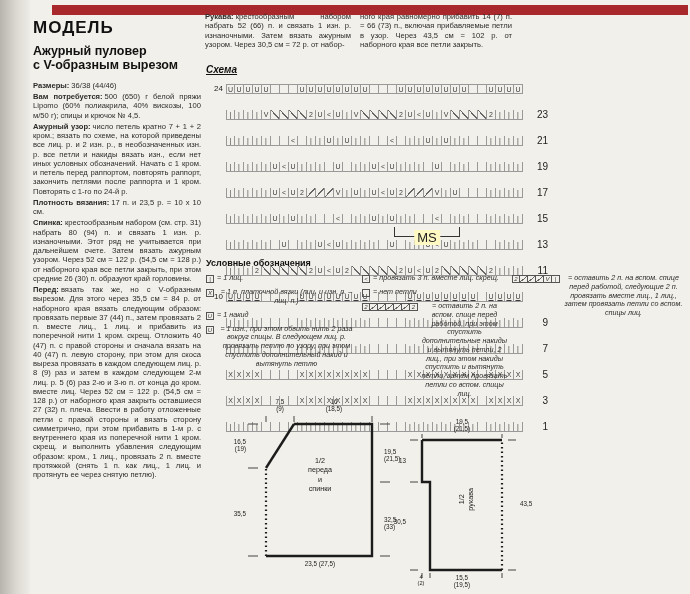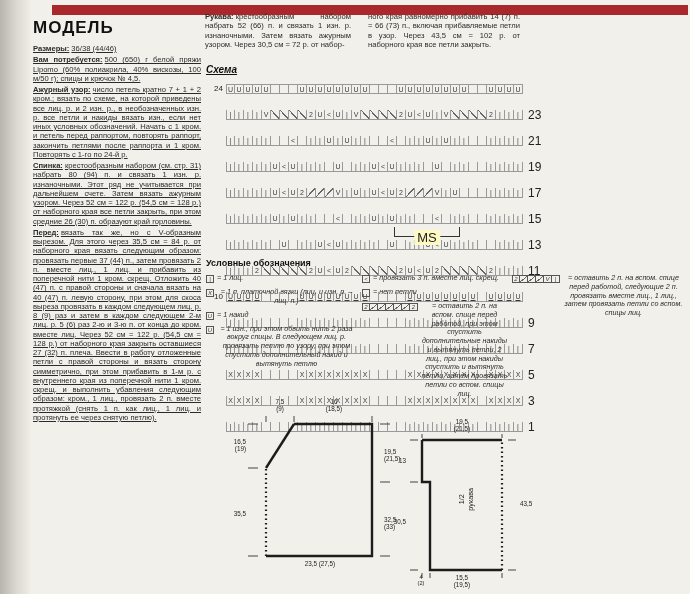--- a/index.html
+++ b/index.html
@@ -6,36 +6,36 @@
   body{background:#d8d5cf;font-family:"Liberation Sans",sans-serif;}
   #page{position:relative;width:690px;height:594px;background:#f2f0ea;overflow:hidden;color:#2b2b2b;}
   #edge-strip{position:absolute;left:0;top:0;width:30px;height:594px;
     background:linear-gradient(to right,#b7b4ae,#dcd9d3 55%,#eeece6);}
   #red-bar{position:absolute;left:52px;right:2px;top:5px;height:10px;background:#a8282c;}
 
   
   #left-col{position:absolute;left:33px;top:18px;width:168px;}
   #model-title{font-size:17px;font-weight:bold;letter-spacing:1px;margin:0 0 6px 0;color:#111;}
   #model-subtitle{font-size:12.5px;font-weight:bold;line-height:1.15;margin:0 0 8px 0;color:#111;white-space:pre-line;}
-  .para{font-size:7.6px;line-height:1.22;margin:0 0 2px 0;text-align:justify;text-decoration:underline;}
+  .para{font-size:7.6px;line-height:1.22;margin:0 0 2px 0;text-align:justify;}
   .para b{margin-right:2px;}
 
   
   .topcol{position:absolute;top:12px;font-size:7.6px;line-height:1.22;text-align:justify;}
   #topcol-a{left:205px;width:146px;}
-  #topcol-b{left:368px;width:152px;}
+  #topcol-b{left:360px;width:152px;}
   #topcol-c{left:522px;width:162px;}
   .topcol b{margin-right:2px;}
 
   
   #scheme-title{position:absolute;left:206px;top:64px;font-size:10px;font-weight:bold;font-style:italic;color:#111;text-decoration:underline;}
   #chart{position:absolute;left:206px;top:84px;}
   .crow{display:flex;height:26px;}
   .cnum-l{width:17px;font-size:8px;line-height:10px;text-align:right;padding-right:3px;color:#222;}
-  .cnum-r{width:20px;font-size:12px;line-height:10px;text-align:left;padding-left:5px;color:#222;}
+  .cnum-r{width:20px;font-size:10px;line-height:10px;text-align:right;padding-left:5px;color:#222;}
   .cell{width:9px;height:10px;box-sizing:border-box;border-right:1px solid #999;border-bottom:1px solid #999;
     font-size:7px;line-height:9px;text-align:center;color:#3a3a3a;overflow:hidden;}
   .crow div.cell:first-of-type{border-left:1px solid #999;}
   .crow:first-child .cell{border-top:1px solid #999;}
   .sym-wrap{text-decoration:underline;}
   .diag-r{background:linear-gradient(to top right,transparent 46%,#666 46%,#666 56%,transparent 56%);}
   .diag-f{background:linear-gradient(to bottom right,transparent 46%,#666 46%,#666 56%,transparent 56%);}
   #ms-bracket{position:absolute;left:394px;top:227px;width:64px;height:9px;
     border-left:1px solid #333;border-right:1px solid #333;border-bottom:1px solid #333;}
   #ms-label{position:absolute;left:50%;top:3px;transform:translateX(-50%);background:#fef9c3;
@@ -64,23 +64,26 @@
 </style>
 </head>
 <body>
 
 <div id="page">
   <div id="edge-strip"></div>
   <div id="red-bar"></div>
 
   <div id="left-col">
     <h1 id="model-title">МОДЕЛЬ</h1>
+    <h2 id="model-subtitle">Ажурный пуловер
+с V-образным вырезом</h2>
     <p class="para"><b>Размеры:</b><span>36/38 (44/46)</span></p>
     <p class="para"><b>Вам потребуется:</b><span>500 (650) г белой пряжи Lipomo (60% полиакрила, 40% вискозы, 100 м/50 г); спицы и крючок № 4,5.</span></p>
     <p class="para"><b>Ажурный узор:</b><span>число петель кратно 7 + 1 + 2 кром.; вязать по схеме, на которой приведены все лиц. р. и 2 изн. р., в необозначенных изн. р. все петли и накиды вязать изн., если нет иных условных обозначений. Начать с 1 кром. и петель перед раппортом, повторять раппорт, закончить петлями после раппорта и 1 кром. Повторять с 1-го по 24-й р.</span></p>
+    <p class="para"><b>Плотность вязания:</b><span>17 п. и 23,5 р. = 10 х 10 см.</span></p>
     <p class="para"><b>Спинка:</b><span>крестообразным набором (см. стр. 31) набрать 80 (94) п. и связать 1 изн. р. изнаночными. Этот ряд не учитывается при дальнейшем счете. Затем вязать ажурным узором. Через 52 см = 122 р. (54,5 см = 128 р.) от наборного края все петли закрыть, при этом средние 26 (30) п. образуют край горловины.</span></p>
     <p class="para"><b>Перед:</b><span>вязать так же, но с V-образным вырезом. Для этого через 35,5 см = 84 р. от наборного края вязать следующим образом: провязать первые 37 (44) п., затем провязать 2 п. вместе лиц., 1 лиц. и прибавить из поперечной нити 1 кром. скрещ. Отложить 40 (47) п. с правой стороны и сначала вязать на 40 (47) п. левую сторону, при этом для скоса выреза провязать в каждом следующем лиц. р. 8 (9) раз и затем в каждом следующем 2-м лиц. р. 5 (6) раз 2-ю и 3-ю п. от конца до кром. вместе лиц. Через 52 см = 122 р. (54,5 см = 128 р.) от наборного края закрыть оставшиеся 27 (32) п. плеча. Ввести в работу отложенные петли с правой стороны и вязать сторону симметрично, при этом прибавить в 1-м р. с внутреннего края из поперечной нити 1 кром. скрещ. и выполнить убавления следующим образом: кром., 1 лиц., провязать 2 п. вместе протяжкой (снять 1 п. как лиц., 1 лиц. и протянуть ее через снятую петлю).</span></p>
   </div>
 
   <div class="topcol" id="topcol-a"><b>Рукава:</b><span>крестообразным набором набрать 52 (66) п. и связать 1 изн. р. изнаночными. Затем вязать ажурным узором. Через 30,5 см = 72 р. от набор-</span></div>
   <div class="topcol" id="topcol-b"><span>ного края равномерно прибавить 14 (7) п. = 66 (73) п., включая прибавляемые петли в узор. Через 43,5 см = 102 р. от наборного края все петли закрыть.</span></div>
 
   <div id="scheme-title">Схема</div>
   <div id="chart">
       <div class="crow">
@@ -695,20 +698,24 @@
     <div class="mlabel" style="left:93px;top:0;width:46px;">16
 (18,5)</div>
     <div class="mlabel" style="left:2px;top:40px;width:26px;text-align:right;">16,5
 (19)</div>
     <div class="mlabel" style="left:2px;top:112px;width:26px;text-align:right;">35,5</div>
     <div class="mlabel" style="left:166px;top:50px;width:38px;text-align:left;">19,5
 (21,5)</div>
     <div class="mlabel" style="left:166px;top:118px;width:38px;text-align:left;">32,5
 (33)</div>
     <div class="mlabel" style="left:60px;top:162px;width:84px;">23,5 (27,5)</div>
+    <div class="plabel" style="left:66px;top:58px;width:72px;">1/2
+переда
+и
+спинки</div>
   </div>
 
   <div class="schem" id="schem-sleeve">
     <svg style="left:30px;top:16px;" width="120" height="146" viewBox="0 0 120 146">
       <path d="M12,6 L92,6" fill="none" stroke="#1c1c1c" stroke-width="2.4"></path>
       <path d="M12,6 L12,48 L20,48 L20,136 L92,136" fill="none" stroke="#1c1c1c" stroke-width="2.4"></path>
       <path d="M92,136 L92,6" fill="none" stroke="#1c1c1c" stroke-width="2.2" stroke-dasharray="1.5,3"></path>
       <g stroke="#444" stroke-width="1">
         <line x1="12" y1="0" x2="12" y2="4"></line>
           <line x1="92" y1="0" x2="92" y2="4"></line>

